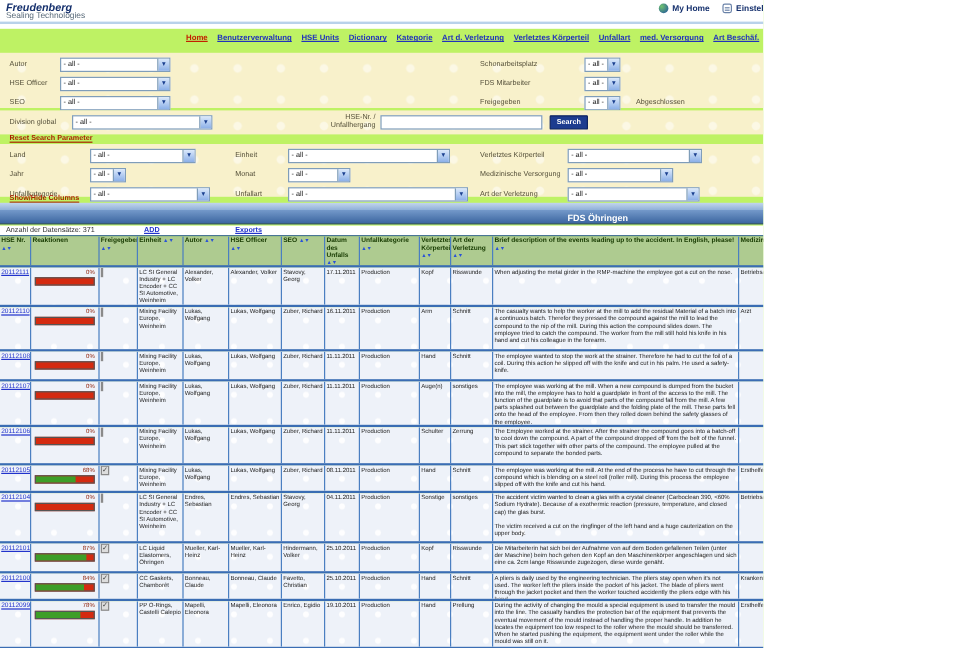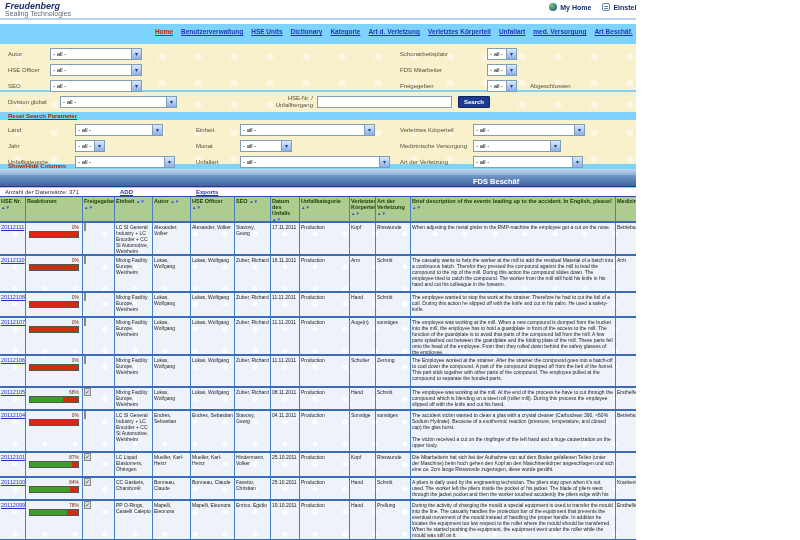--- a/index.html
+++ b/index.html
@@ -1,18 +1,18 @@
 <!DOCTYPE html>
 <html><head>
 <meta charset="utf-8">
 <style>
   * { margin:0; padding:0; box-sizing:border-box; }
   html,body { width:800px; height:540px; overflow:hidden; background:#fff;
               font-family:"Liberation Sans", sans-serif; }
-  #screen { position:relative; width:636px; height:540px; background:#7dd3fc; overflow:hidden; }
+  #screen { position:relative; width:636px; height:540px; background:#bef264; overflow:hidden; }
 
   
   .topbar { position:absolute; left:0; top:0; width:800px; height:24px; background:#fff; }
   .logo1 { position:absolute; left:5px; top:1px; font-size:9px; font-weight:bold; font-style:italic; color:#15306d; }
   .logo2 { position:absolute; left:5px; top:10px; font-size:7px; color:#5a6b7a; }
   .toprule { position:absolute; left:0; top:18px; width:800px; height:2px; background:#b9d2ea; }
   .userlinks { position:absolute; right:8px; top:3px; display:flex; gap:11px; align-items:center; }
   .ulink { display:flex; align-items:center; gap:3px; font-size:7px; font-weight:bold; color:#15306d; cursor:pointer; }
   .uicon { width:8px; height:8px; border-radius:2px; display:inline-block; position:relative; }
   .i-home { background:radial-gradient(circle at 30% 30%, #6fc26f, #1d4f9e); border-radius:50%; }
@@ -223,21 +223,21 @@
     <span class="dd" style="left:473px; top:36px; width:110px;">
         <span class="dd-t">- all -</span>
         <span class="dd-a">▾</span>
       </span>
   </div>
 
   <a class="redlink" style="left:8px; top:163px;">Show/Hide Columns</a>
 
   <div class="barA"></div>
   <div class="barB">
-    <span class="tbl-title">FDS Beschäf</span>
+    <span class="tbl-title">FDS Öhringen</span>
   </div>
 
   <div class="countrow">
     <span class="countlbl">Anzahl der Datensätze: 371</span>
     <a class="bluelink" style="left:120px;">ADD</a>
     <a class="bluelink" style="left:196px;">Exports</a>
   </div>
 
   <div class="tbl">
     <div class="trow thead">

